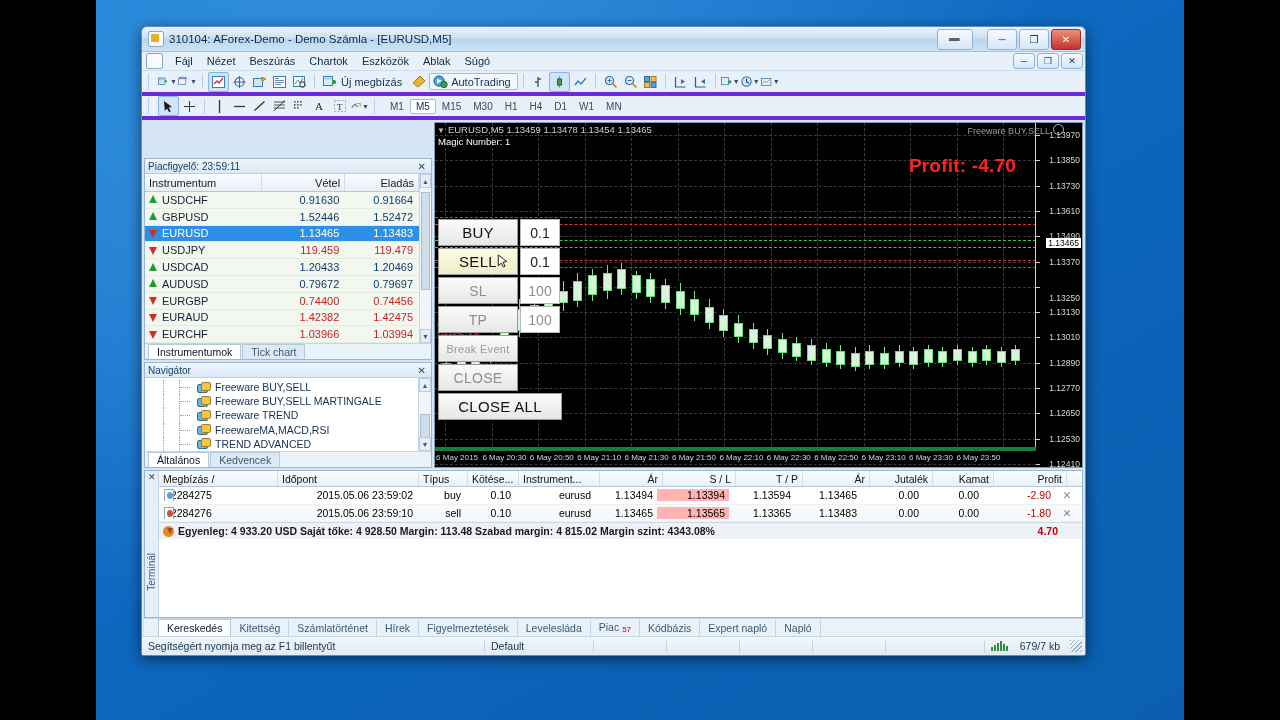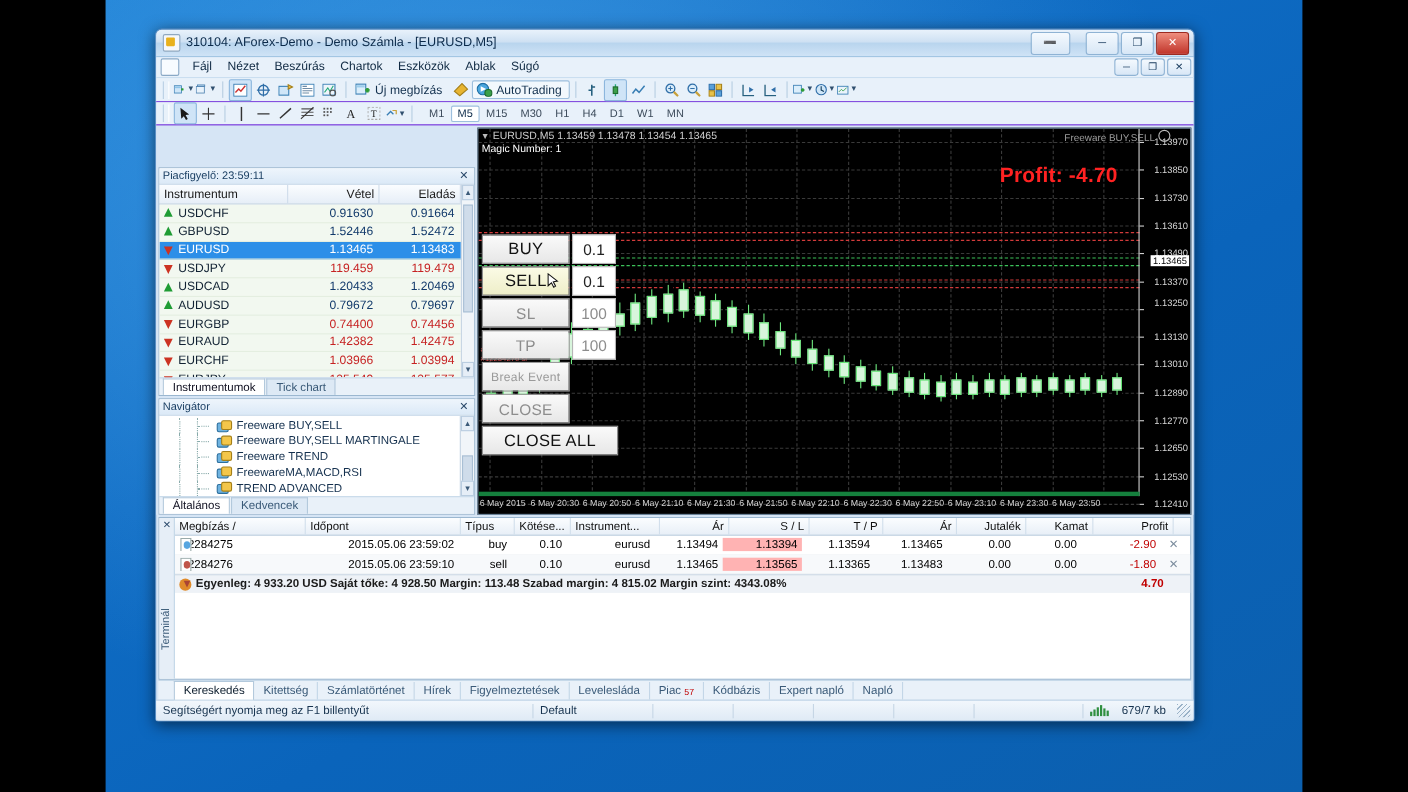--- a/index.html
+++ b/index.html
@@ -41,21 +41,21 @@
   .wbtn.wide{width:34px;}
   .wbtn.close{background:linear-gradient(180deg,#ef8e7e,#c0342a);border-color:#9c2a21;color:#fff;}
   .wsep{width:10px;}
 
   
   .menubar{height:18px;flex:0 0 18px;background:#e8f1fa;display:flex;align-items:center;padding-left:4px;border-bottom:1px solid #cadef0;}
   .menubar .mico{width:15px;height:14px;background:#f7fbff;border:1px solid #8aa9c6;border-radius:2px;margin-right:5px;}
   .menubar .mi{padding:1px 7px;font-size:11px;color:#102a43;}
 
   
-  .tbar{height:21px;flex:0 0 21px;background:#e8f1fa;display:flex;align-items:center;padding-left:3px;border-bottom:1px solid #6d28d9;gap:1px;position:relative;}
+  .tbar{height:21px;flex:0 0 21px;background:#e8f1fa;display:flex;align-items:center;padding-left:3px;border-bottom:4px solid #6d28d9;gap:1px;position:relative;}
   .tb2{height:20px;flex:0 0 20px;}
   .grip{width:4px;height:16px;border-left:1px solid #b9cfe4;border-right:1px solid #fff;margin:0 3px;}
   .sep{width:1px;height:15px;background:#b6cde2;margin:0 4px;}
   .ti{width:19px;height:18px;border-radius:2px;display:flex;align-items:center;justify-content:center;position:relative;}
   .ti.on{background:#cfe4f7;border:1px solid #8cb6dd;}
   .ti .dd{font-size:7px;margin-left:1px;color:#31506f;}
   .tlbl{display:flex;align-items:center;gap:3px;padding:1px 6px 1px 3px;font-size:11px;color:#12304e;border-radius:2px;}
   .tlbl.framed{border:1px solid #9dbfdd;background:#f2f8fd;}
   .tfs{display:flex;align-items:center;gap:0px;margin-left:4px;}
   .tf{padding:1px 5px;font-size:10px;color:#3b4a5a;border:1px solid transparent;border-radius:2px;}
@@ -813,21 +813,21 @@
               <div class="pt" style="top: 37.3px;">1.13850</div>
               <div class="tick" style="top: 62.6px;"></div>
               <div class="pt" style="top: 62.6px;">1.13730</div>
               <div class="tick" style="top: 87.9px;"></div>
               <div class="pt" style="top: 87.9px;">1.13610</div>
               <div class="tick" style="top: 113.2px;"></div>
               <div class="pt" style="top: 113.2px; text-decoration: underline;">1.13490</div>
               <div class="tick" style="top: 138.5px;"></div>
               <div class="pt" style="top: 138.5px;">1.13370</div>
               <div class="tick" style="top: 163.8px;"></div>
-              <div class="pt" style="top: 158px; text-align: right;">1.13250</div>
+              <div class="pt" style="top: 175px; text-align: right;">1.13250</div>
               <div class="tick" style="top: 189.1px;"></div>
               <div class="pt" style="top: 189.1px;">1.13130</div>
               <div class="tick" style="top: 214.4px;"></div>
               <div class="pt" style="top: 214.4px;">1.13010</div>
               <div class="tick" style="top: 239.7px;"></div>
               <div class="pt" style="top: 239.7px;">1.12890</div>
               <div class="tick" style="top: 265px;"></div>
               <div class="pt" style="top: 265px;">1.12770</div>
               <div class="tick" style="top: 290.3px;"></div>
               <div class="pt" style="top: 290.3px;">1.12650</div>

